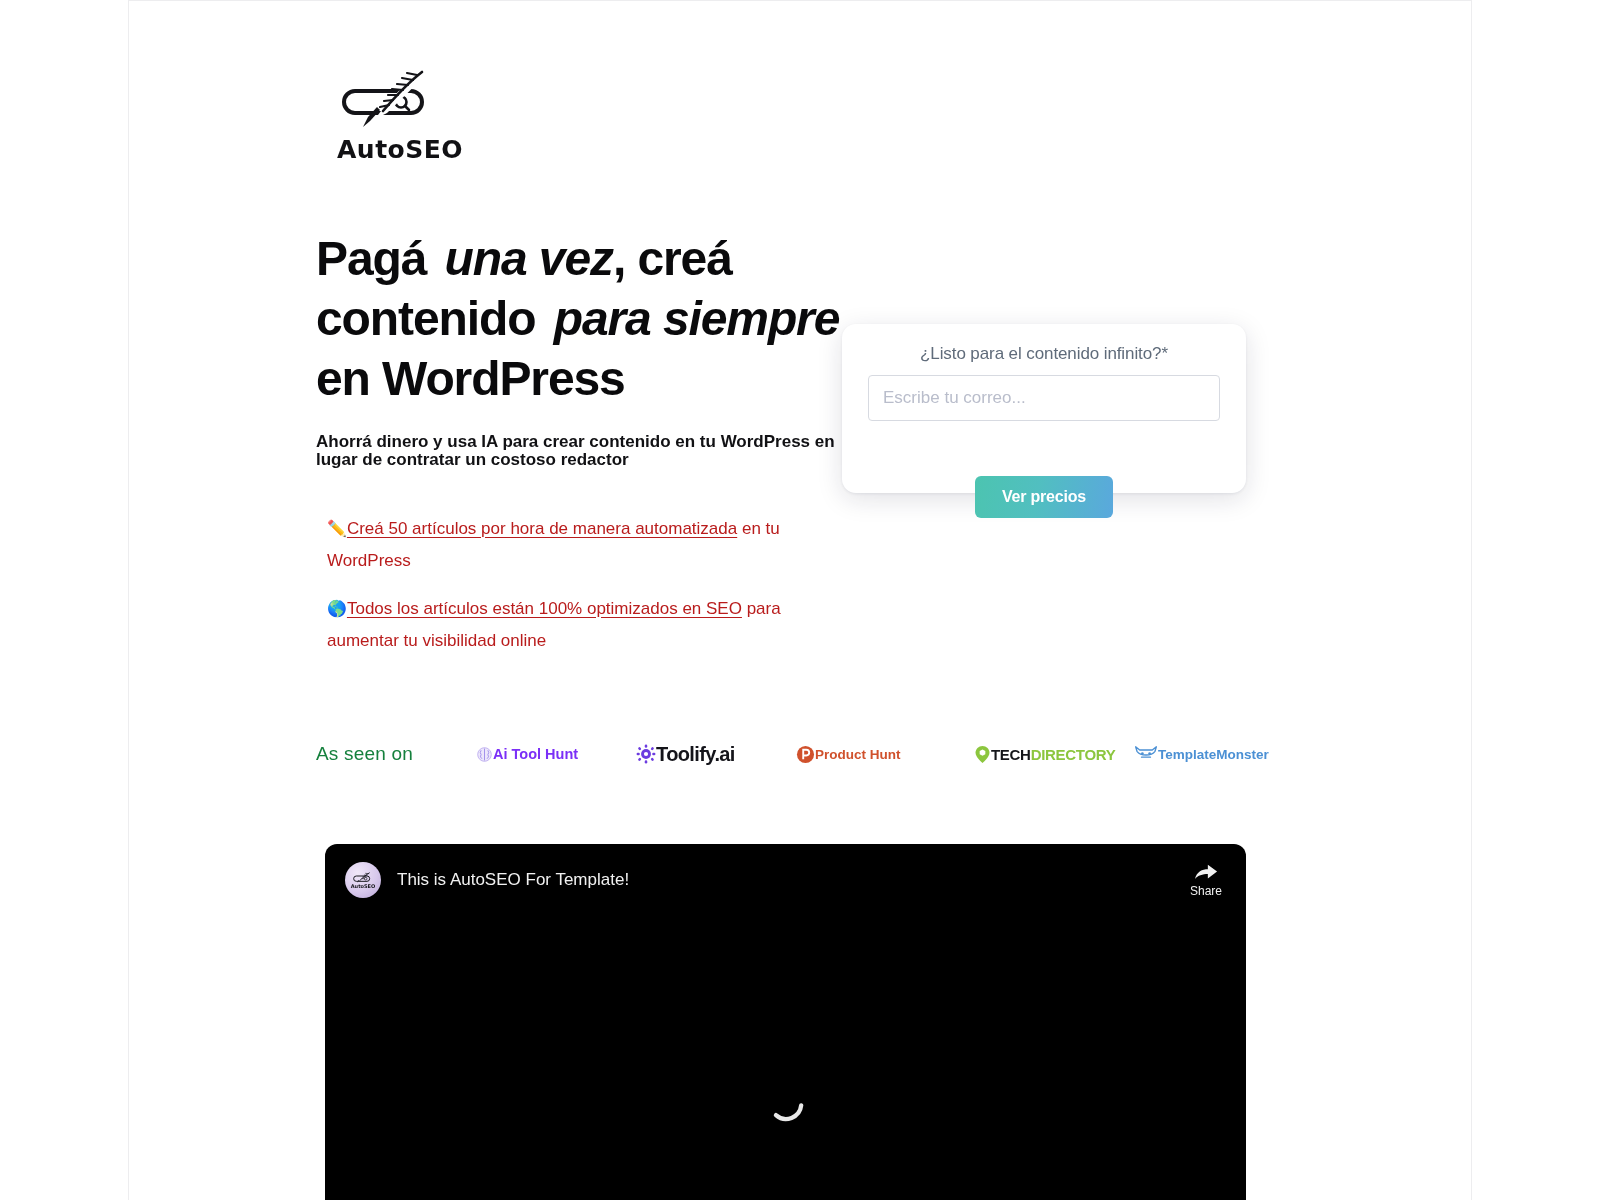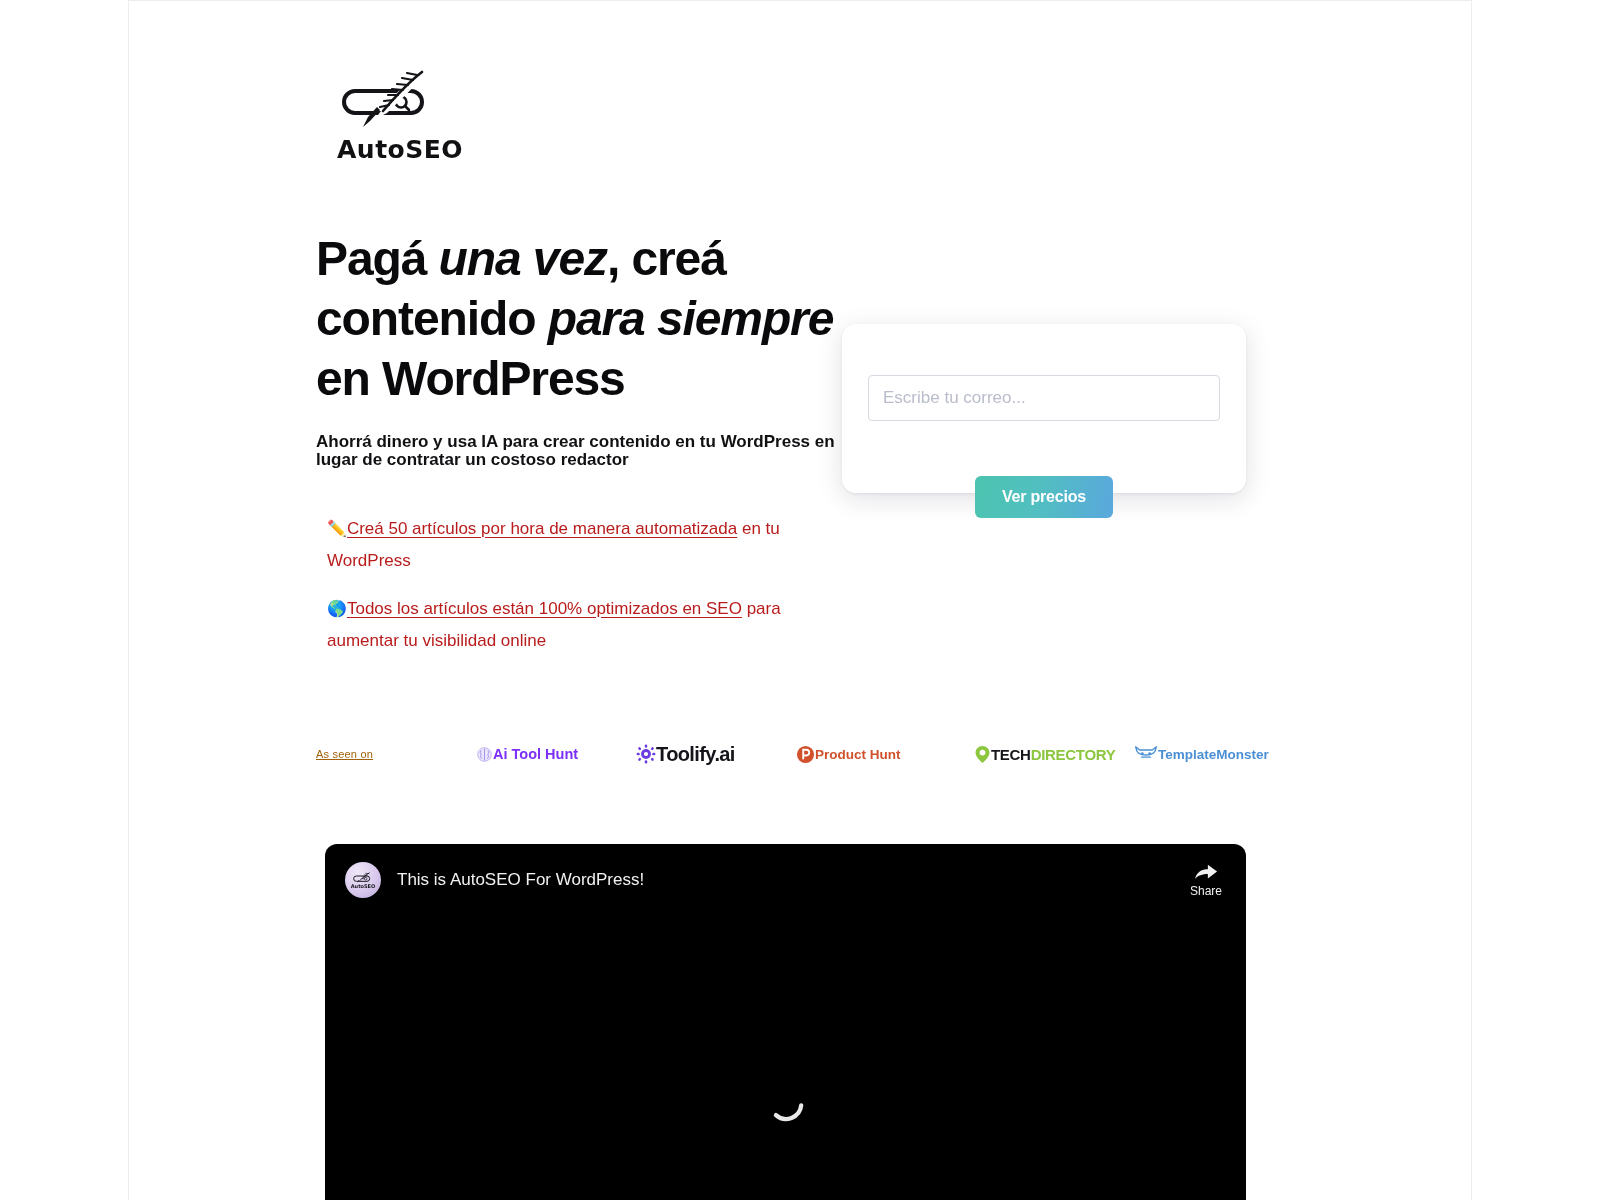--- a/index.html
+++ b/index.html
@@ -49,21 +49,21 @@
     left: 187px;
     top: 228px;
     width: 540px;
     font-family: "Liberation Sans", sans-serif;
     font-weight: 700;
     font-size: 48px;
     line-height: 60px;
     letter-spacing: -1.1px;
     color: #0a0a0c;
   }
-  .headline i { font-style: italic; }
+  .headline i { font-style: italic; margin-left: 6px; }
 
   
   .subcopy {
     position: absolute;
     left: 187px;
     top: 432px;
     width: 525px;
     font-size: 17px;
     line-height: 18px;
     font-weight: 700;
@@ -145,25 +145,24 @@
   .press-strip {
     position: absolute;
     left: 187px;
     top: 738px;
     width: 1010px;
     height: 30px;
     display: flex;
     align-items: center;
   }
   .press-label {
-    font-size: 11px;
-    color: #a16207;
+    font-size: 19px;
+    color: #15803d;
     letter-spacing: 0.2px;
     width: 160px;
-    text-decoration: underline;
   }
   .press-item {
     display: flex;
     align-items: center;
     gap: 0;
     width: 160px;
     justify-content: flex-start;
   }
   .press-item.ph-w { width: 178px; }
   .press-text {
@@ -261,20 +260,21 @@
   <p class="subcopy">Ahorrá dinero y usa IA para crear contenido en tu WordPress en lugar de contratar un costoso redactor</p>
 
   <p class="feature-line feature-1">
     <span class="emoji">✏️</span><u>Creá 50 artículos por hora de manera automatizada</u><span> en tu WordPress</span>
   </p>
   <p class="feature-line feature-2">
     <span class="emoji">🌎</span><u>Todos los artículos están 100% optimizados en SEO</u><span> para aumentar tu visibilidad online</span>
   </p>
 
   <div class="signup-card">
+    <div class="card-title">¿Listo para el contenido infinito?*</div>
     <input class="email-input" type="text" placeholder="Escribe tu correo..." style="">
     <button class="cta-button">Ver precios</button>
   </div>
 
   <div class="press-strip">
     <div class="press-label">As seen on</div>
 
     <div class="press-item">
       <svg width="17" height="17" viewBox="0 0 20 20">
         <circle cx="10" cy="10" r="8" fill="#ece7fb" stroke="#b9a8ef" stroke-width="1"></circle>
@@ -333,21 +333,21 @@
       <div class="yt-avatar">
         <svg width="20" height="12" viewBox="0 0 30 18">
           <path d="M5 6 H21 a4 4 0 0 1 0 8 H5 a4 4 0 0 1 0 -8 Z" fill="none" stroke="#1a1a20" stroke-width="1.5"></path>
           <circle cx="19" cy="10" r="2" fill="none" stroke="#1a1a20" stroke-width="1.1"></circle>
           <path d="M25 1 C20 4 14 9 10 13" stroke="#1a1a20" stroke-width="1.4" fill="none"></path>
           <path d="M23 2.5 L19 2 M21 5 L17 4.6 M19 7.5 L15 7.2 M17 10 L13.5 10" stroke="#1a1a20" stroke-width="1" stroke-linecap="round"></path>
           <path d="M10 12 L6 16 L8 12.5 Z" fill="#1a1a20"></path>
         </svg>
         <span class="av-label">AutoSEO</span>
       </div>
-      <div class="video-title">This is AutoSEO For WordPress!</div>
+      <div class="video-title">This is AutoSEO For Template!</div>
       <div class="share-control">
         <svg width="24" height="19" viewBox="0 0 26 20">
           <path d="M1 17 C3 9 9 6.5 15 6.5 V1.5 L25 9 L15 16.5 V11.5 C9.5 11.5 4 13 1 17 Z" fill="#f1f1f1"></path>
         </svg>
         <span class="share-label">Share</span>
       </div>
     </div>
     <svg class="video-spinner" viewBox="0 0 44 44">
       <path d="M22 6 A16 16 0 0 1 34.5 31.5" fill="none" stroke="#e8e8e8" stroke-width="4.5" stroke-linecap="round" transform="rotate(95 22 22)"></path>
     </svg>

